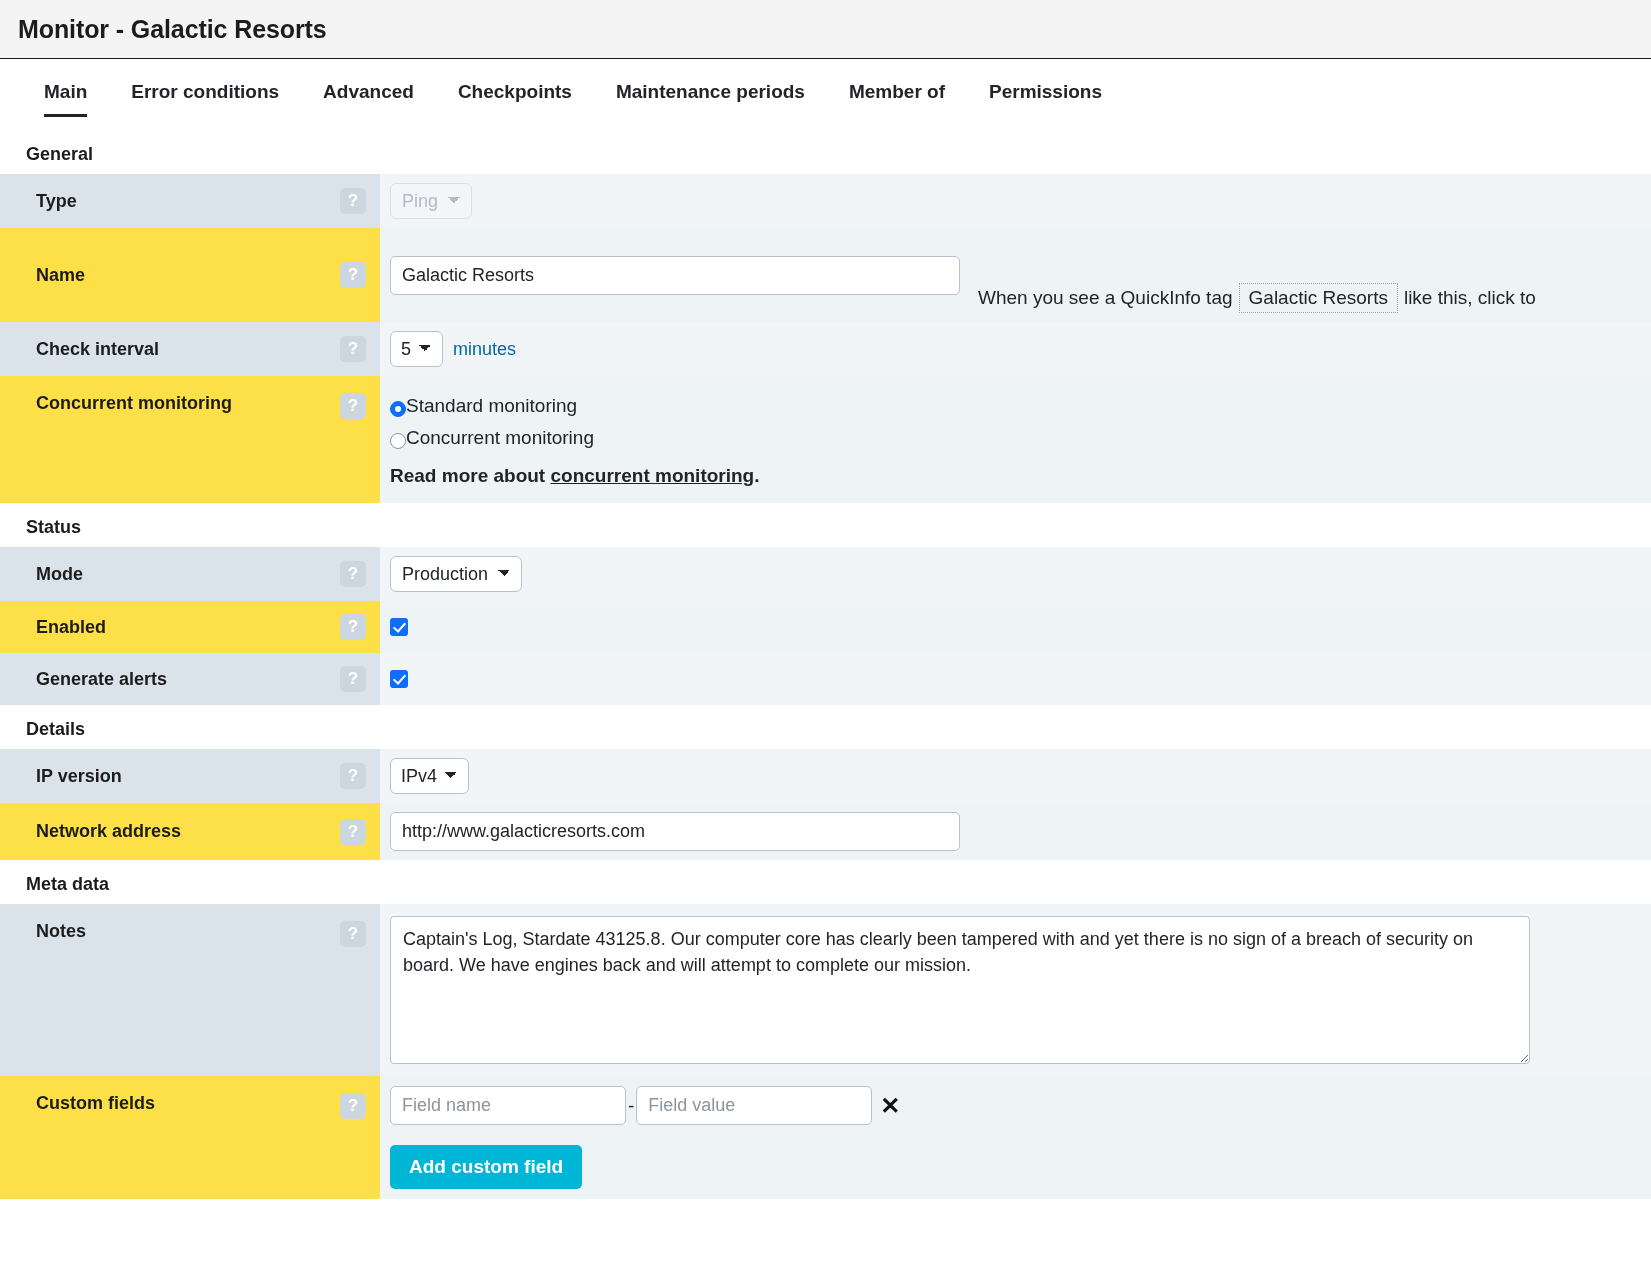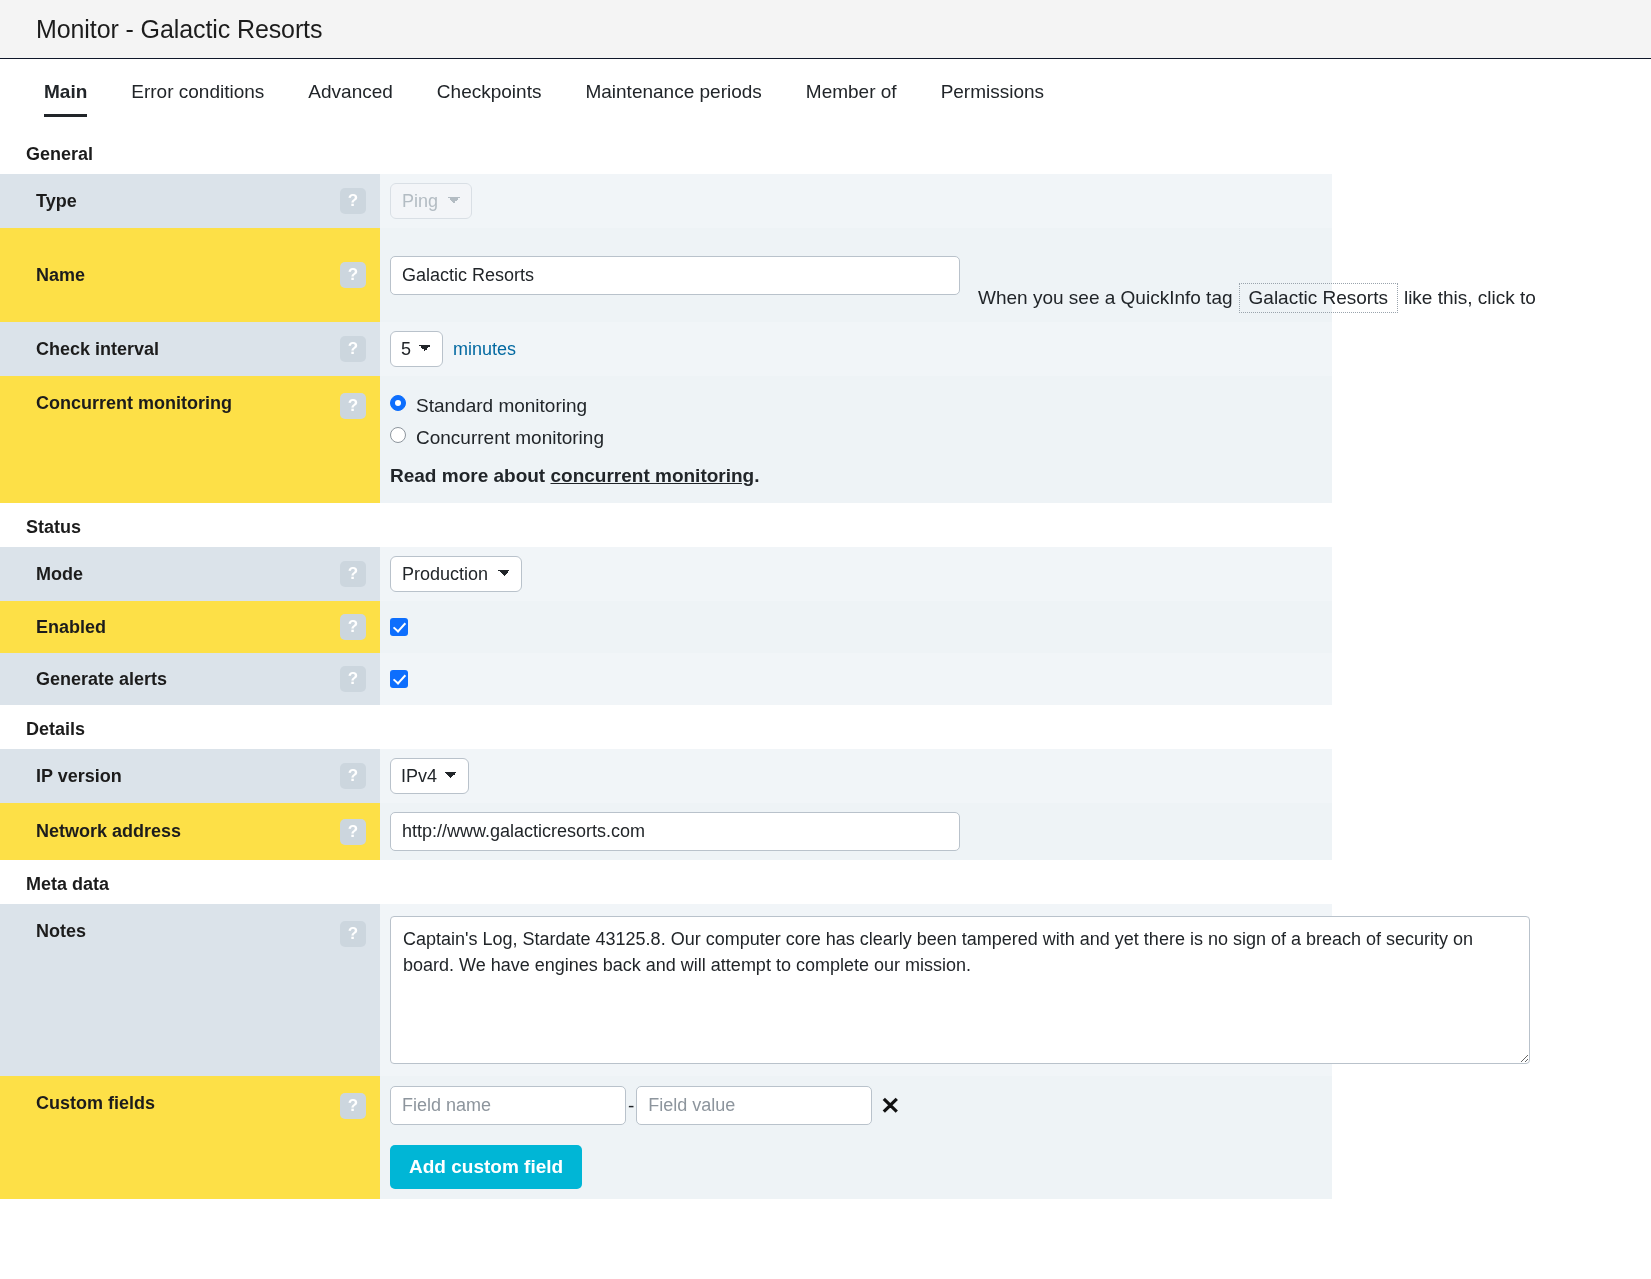--- a/index.html
+++ b/index.html
@@ -16,23 +16,23 @@
 
   
   .page-header {
     height: 58px;
     background: #f4f4f4;
     display: flex;
     align-items: center;
     padding: 0 0 0 18px;
   }
   .page-header h1 {
-    margin: 18px;
+    margin: 0;
     font-size: 25px;
-    font-weight: normal;
+    font-weight: bold;
     letter-spacing: -0.1px;
     color: #1c1c1c;
   }
 
   
   .tabbar {
     height: 72px;
     background: #ffffff;
     border-top: 1px solid #0f172a;
     display: flex;
@@ -40,20 +40,21 @@
     padding: 22px 0 0 22px;
     gap: 0;
   }
   .tab {
     position: relative;
     font-size: 19px;
     color: #212529;
     padding: 0 22px 14px 22px;
     cursor: pointer;
     white-space: nowrap;
+    font-weight: bold;
   }
   .tab:first-child { padding-left: 22px; }
   .tab.active { font-weight: bold; }
   .tab.active::after {
     content: "";
     position: absolute;
     left: 22px;
     right: 22px;
     bottom: 0;
     height: 3px;
@@ -61,21 +62,21 @@
   }
 
   
   .section-title {
     font-size: 18px;
     font-weight: bold;
     color: #1c1c1c;
     margin: 14px 0 9px 26px;
   }
   .form-table {
-    width: 1332px;
+    width: 1651px;
   }
   .row {
     display: flex;
     align-items: stretch;
     min-height: 52px;
     background: #f1f5f8;
   }
   .row.alt { background: #eef3f6; }
   .label-cell {
     width: 380px;
@@ -165,22 +166,21 @@
   }
   input.txt::placeholder { color: #8d959d; }
   #name-input { width: 570px; }
   #netaddr-input { width: 570px; }
   .cf-input { width: 236px; }
 
   .unit-text { font-size: 18px; color: #0369a1; }
 
   .radio-line {
     display: flex;
-    align-items: flex-start;
-    gap: 10px;
+    align-items: flex-end;
     padding: 5px 0;
   }
   .radio {
     width: 16px;
     height: 16px;
     border-radius: 50%;
     border: 1px solid #8d959d;
     background: #ffffff;
     flex: none;
     position: relative;

